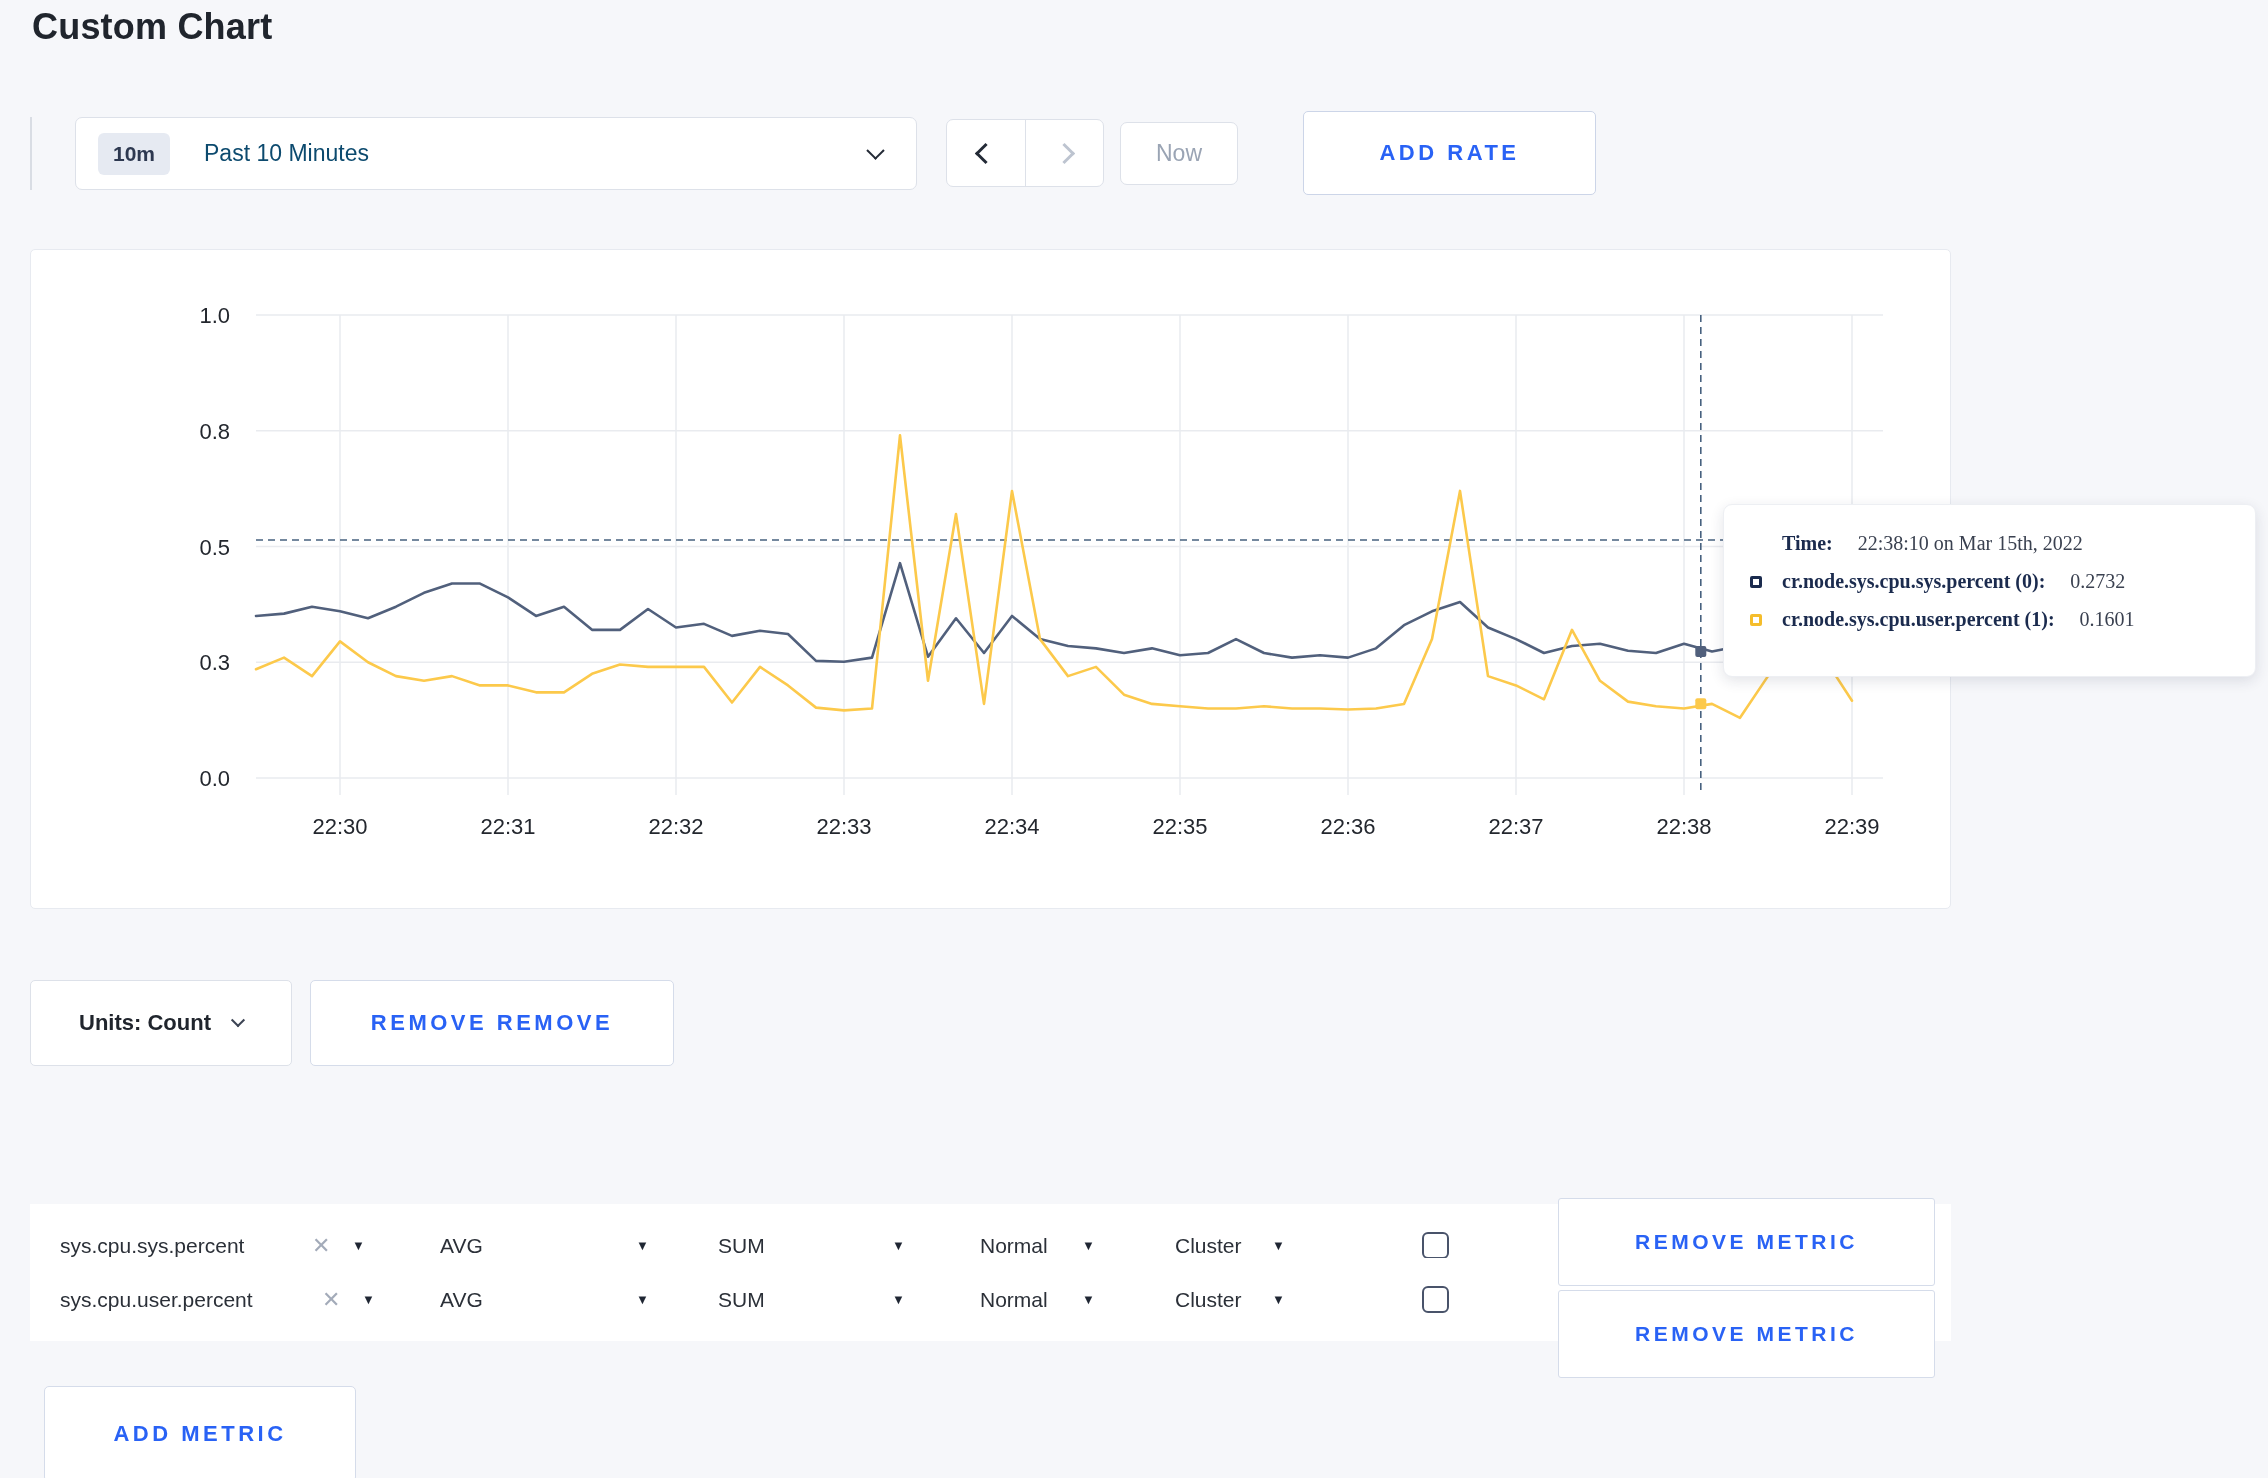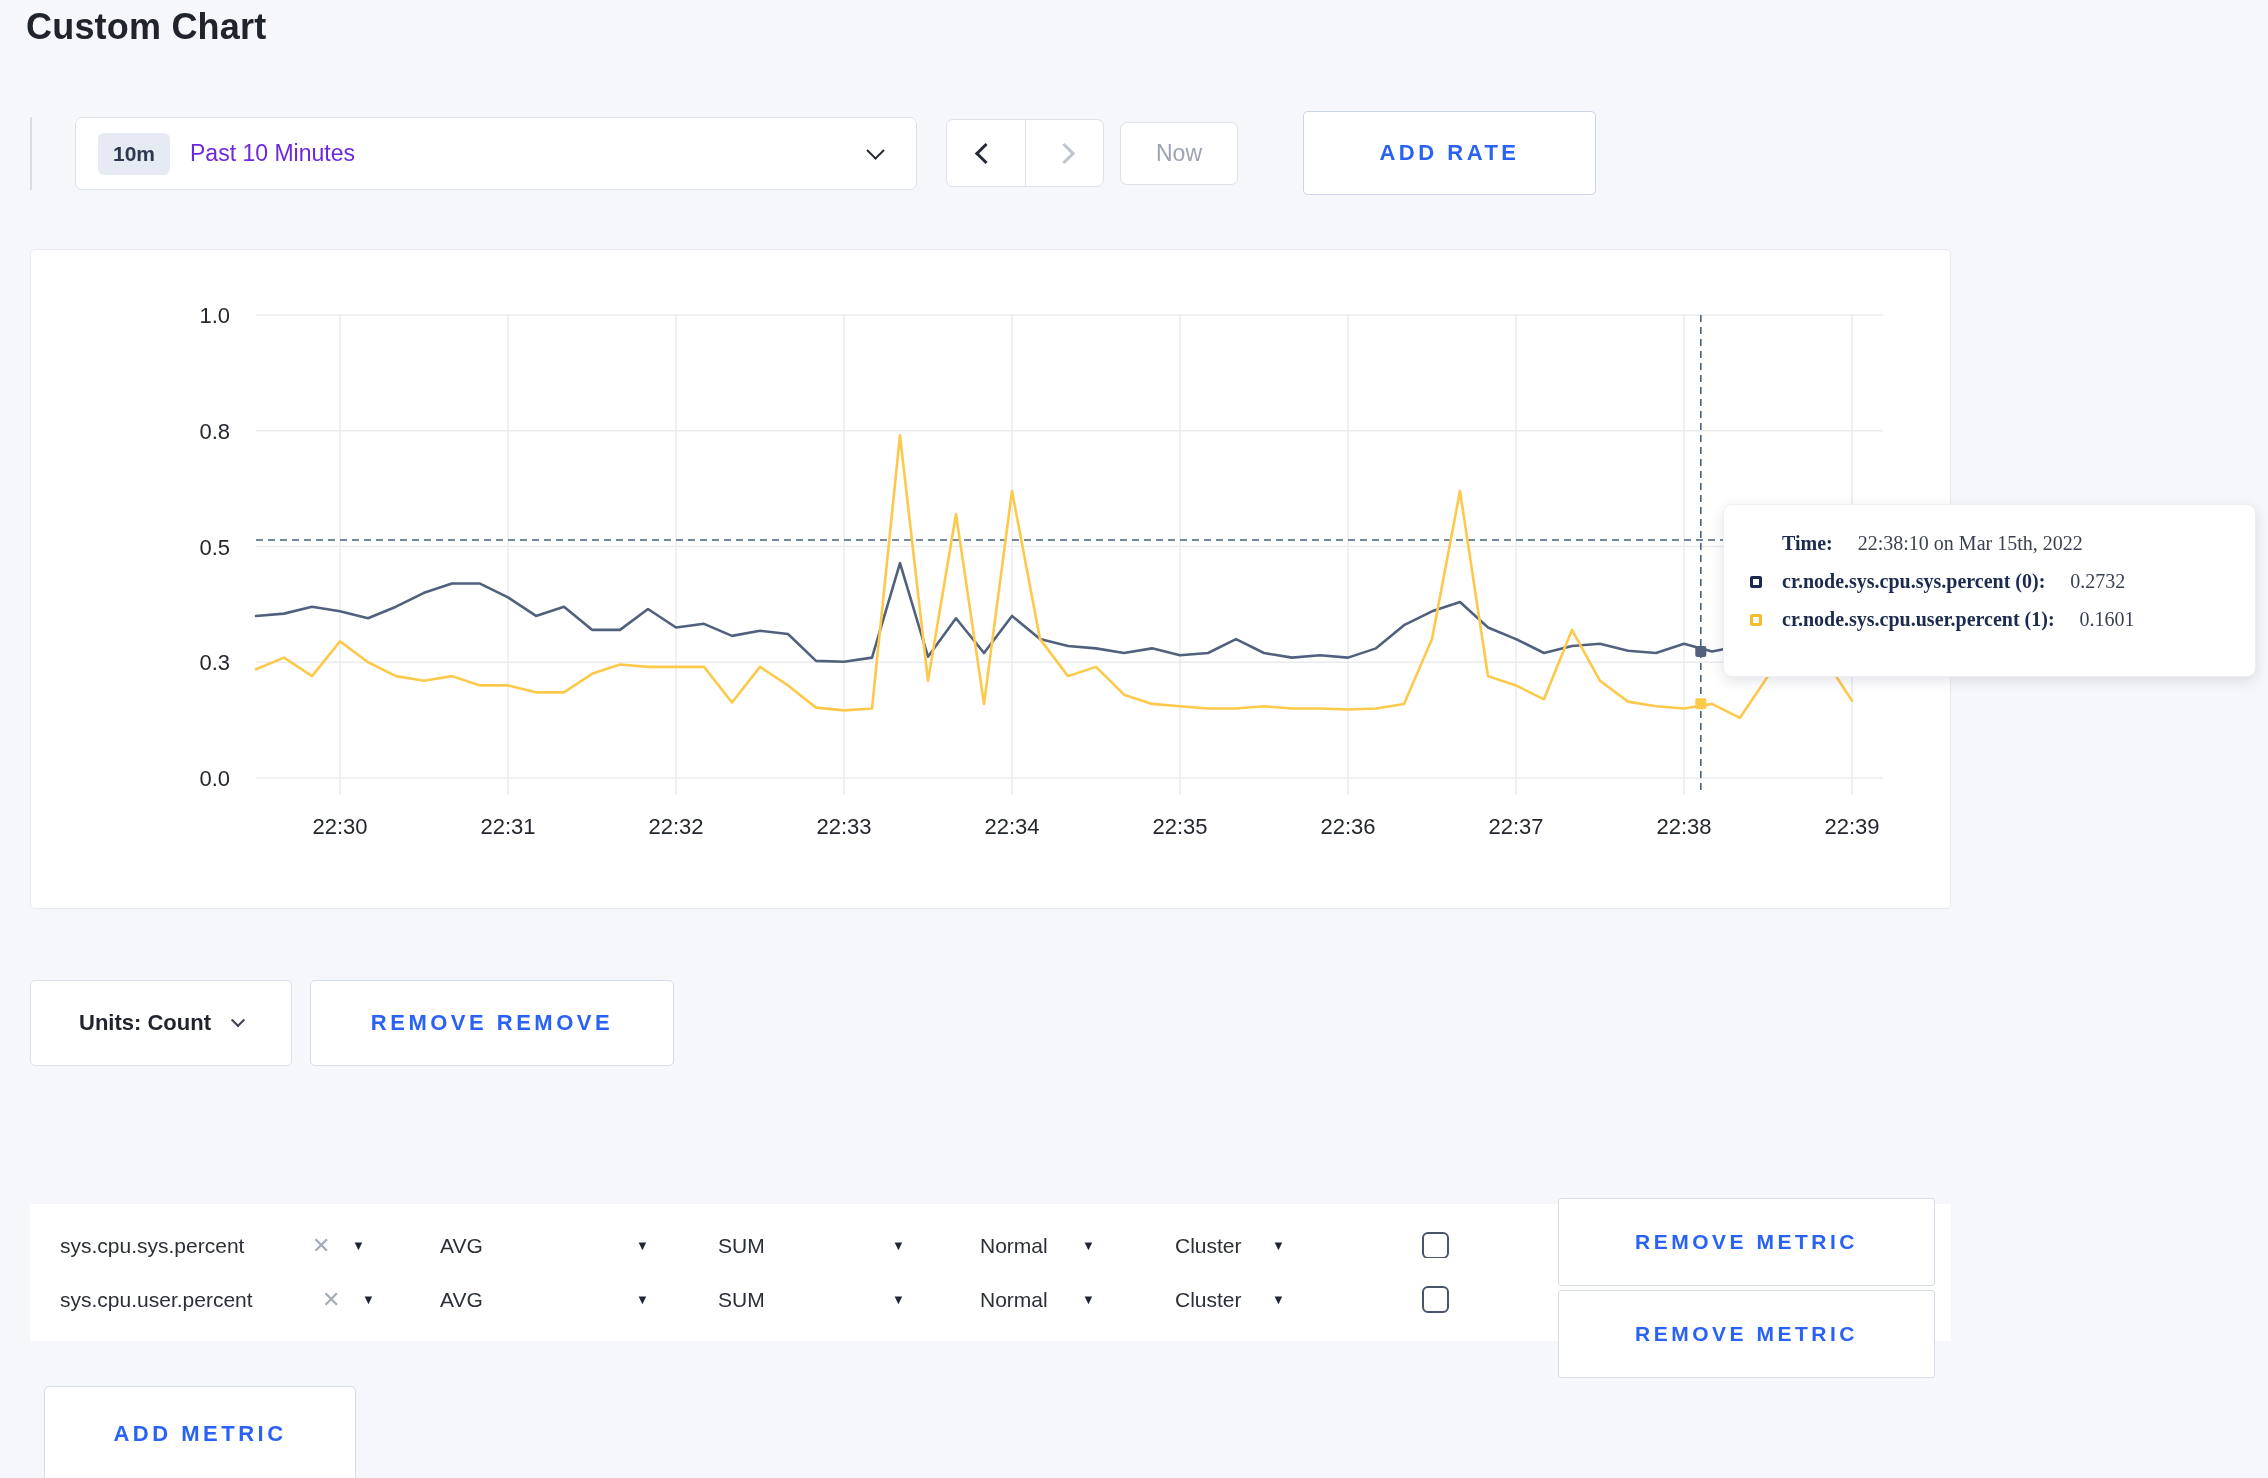--- a/index.html
+++ b/index.html
@@ -1,27 +1,27 @@
 <!DOCTYPE html>
 <html><head>
 <meta charset="utf-8">
 <style>
   * { margin:0; padding:0; box-sizing:border-box; }
   html,body { width:2268px; height:1478px; }
   body { font-family:"Liberation Sans","DejaVu Sans",sans-serif; background:#f6f7fa; overflow:hidden; }
   .page { position:relative; width:2268px; height:1478px; }
 
-  .page-title { position:absolute; left:26px; top:6px; font-size:36px; font-weight:600; color:#20252d; letter-spacing:0.2px; }
+  .page-title { position:absolute; left:32px; top:6px; font-size:36px; font-weight:600; color:#20252d; letter-spacing:0.2px; }
 
   .left-rule { position:absolute; left:30px; top:117px; width:2px; height:73px; background:#d9dde4; }
 
   .dropdown { position:absolute; left:75px; top:117px; width:842px; height:73px; background:#fff;
     border:1px solid #dde1e9; border-radius:7px; display:flex; align-items:center; padding:0 34px 0 22px; cursor:pointer; }
   .range-badge { background:#e6eaf2; color:#2d3850; font-weight:700; font-size:21px; border-radius:6px; padding:9px 15px; }
-  .range-label { margin-left:20px; font-size:23px; font-weight:500; color:#6d28d9; }
+  .range-label { margin-left:34px; font-size:23px; font-weight:500; color:#0c4a6e; }
   .chev { width:13px; height:13px; border-right:2.5px solid #232a36; border-bottom:2.5px solid #232a36;
     transform:rotate(45deg) translate(-2px,-2px); display:inline-block; }
   .dropdown .chev { margin-left:auto; }
 
   .nav-group { position:absolute; left:946px; top:119px; width:158px; height:68px; background:#fff;
     border:1px solid #dde1e9; border-radius:7px; display:flex; }
   .nav-btn { flex:1; display:flex; align-items:center; justify-content:center; cursor:pointer; background:transparent; border:none; }
   .nav-divider { width:1px; background:#dde1e9; }
   .chev-left { width:15px; height:15px; border-left:3px solid #232a36; border-bottom:3px solid #232a36; transform:rotate(45deg); }
   .chev-right { width:15px; height:15px; border-right:3px solid #bdc4d0; border-bottom:3px solid #bdc4d0; transform:rotate(-45deg); }

